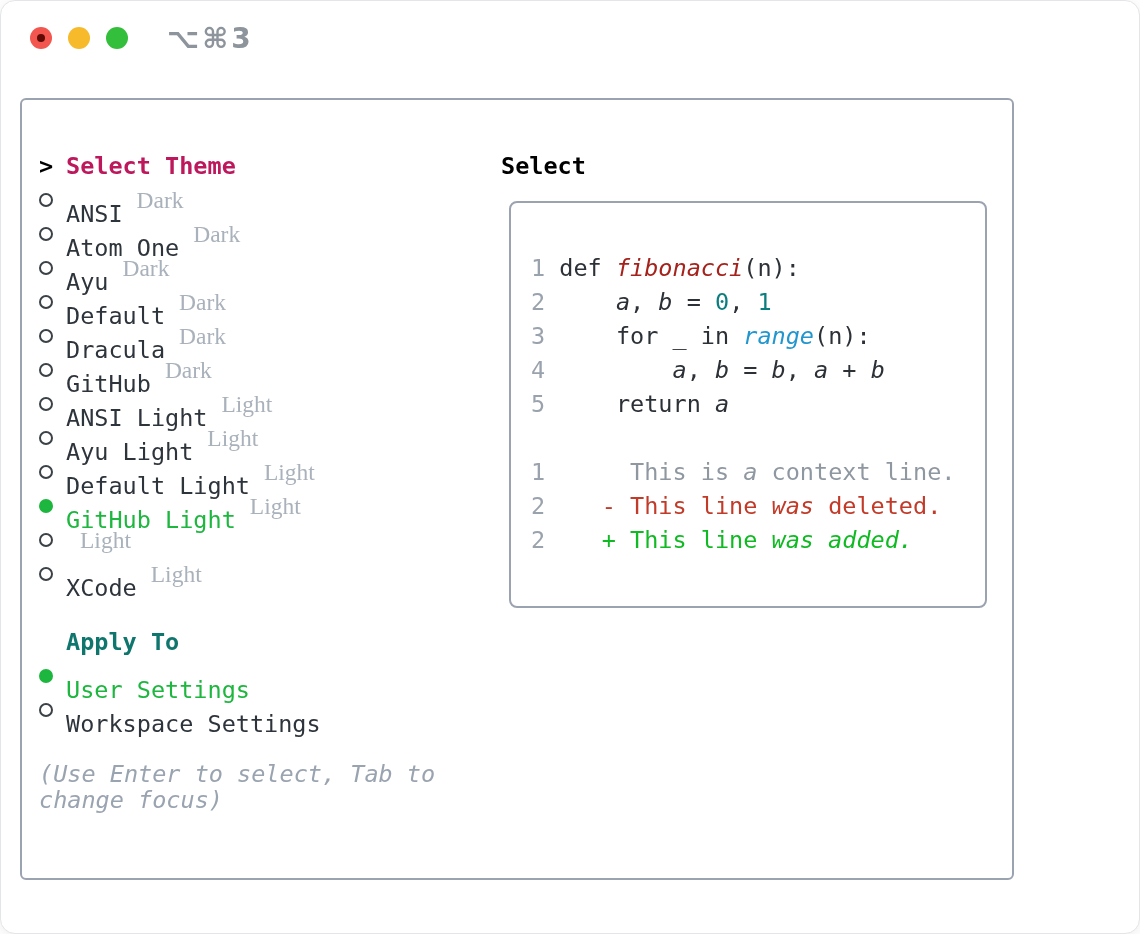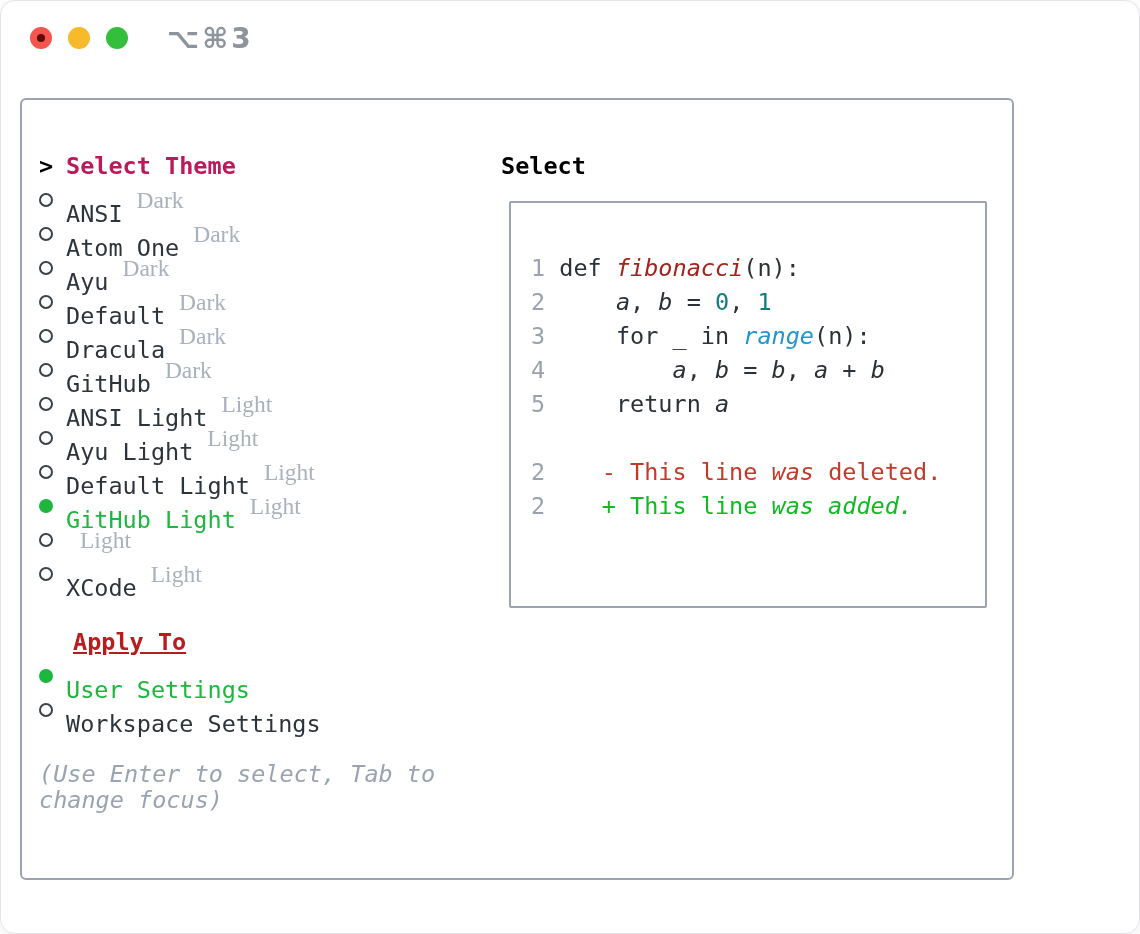--- a/index.html
+++ b/index.html
@@ -35,33 +35,33 @@
   .row{display:flex;align-items:center;height:34px;}
   .marker{width:27px;display:flex;align-items:center;flex:none;}
   .circle{width:10px;height:10px;border:2.5px solid #3a4147;border-radius:50%;}
   .sel .circle{background:#1db63e;border-color:#1db63e;}
   .sel .name{color:#1db63e;}
   .cursor{font-weight:bold;color:#000;}
   .hdr{font-weight:bold;color:#be185d;}
   .name{color:#2e343b;margin-top:28px;}
   .desc{color:#a9b1bb;margin-left:14px;font-family:Liberation Serif, serif;}
   .spacer{height:34px;}
-  .apply-hdr-label{font-weight:bold;color:#b91c1c;margin-left:34px;text-decoration:underline;}
+  .apply-hdr-label{font-weight:bold;color:#0f766e;margin-left:27px;}
   .help{
     width:430px;line-height:26px;margin-top:34px;
     color:#9aa4b0;font-style:italic;
   }
   
   .preview-hdr{
     position:absolute;left:500px;top:148px;height:34px;display:flex;align-items:center;
     font-size:23.5px;font-weight:bold;color:#000;
   }
   .pbox{
     position:absolute;left:508px;top:200px;width:478px;height:407px;
-    border:2px solid #9aa3af;border-radius:2px;box-sizing:border-box;
+    border:2px solid #9aa3af;border-radius:8px;box-sizing:border-box;
     padding:48px 0 0 20px;background:#fff;overflow:hidden;
   }
   .cl{height:34px;line-height:34px;white-space:pre;font-size:23.5px;}
   .ln{color:#9aa3ad;}
   .tk-code{color:#2c3137;}
   .tk-func{color:#a5231c;font-style:italic;}
   .tk-var{color:#2c3137;font-style:italic;}
   .tk-num{color:#0c7d7e;}
   .tk-builtin{color:#2196cf;font-style:italic;}
   .tk-ctx{color:#8f98a1;}
@@ -196,17 +196,18 @@
   </div>
 
   <div class="preview-hdr">Select</div>
   <div class="pbox">
       <div class="cl"><span class="ln">1</span><span class="tk-code"> def </span><span class="tk-func">fibonacci</span><span class="tk-code">(n):</span></div>
       <div class="cl"><span class="ln">2</span><span class="tk-code">     </span><span class="tk-var">a</span><span class="tk-code">, </span><span class="tk-var">b</span><span class="tk-code"> = </span><span class="tk-num">0</span><span class="tk-code">, </span><span class="tk-num">1</span></div>
       <div class="cl"><span class="ln">3</span><span class="tk-code">     for _ in </span><span class="tk-builtin">range</span><span class="tk-code">(n):</span></div>
       <div class="cl"><span class="ln">4</span><span class="tk-code">         </span><span class="tk-var">a</span><span class="tk-code">, </span><span class="tk-var">b</span><span class="tk-code"> = </span><span class="tk-var">b</span><span class="tk-code">, </span><span class="tk-var">a</span><span class="tk-code"> + </span><span class="tk-var">b</span></div>
       <div class="cl"><span class="ln">5</span><span class="tk-code">     return </span><span class="tk-var">a</span></div>
       <div class="cl"><span class="ln"></span></div>
+      <div class="cl"><span class="ln">1</span><span class="tk-ctx">      This is </span><span class="tk-ctx-i">a</span><span class="tk-ctx"> context line.</span></div>
       <div class="cl"><span class="ln">2</span><span class="tk-del">    - This line </span><span class="tk-del-i">was</span><span class="tk-del"> deleted.</span></div>
       <div class="cl"><span class="ln">2</span><span class="tk-add">    + This line </span><span class="tk-add-i">was added.</span></div>
     </div>
 
 </div>
 
 </body></html>

